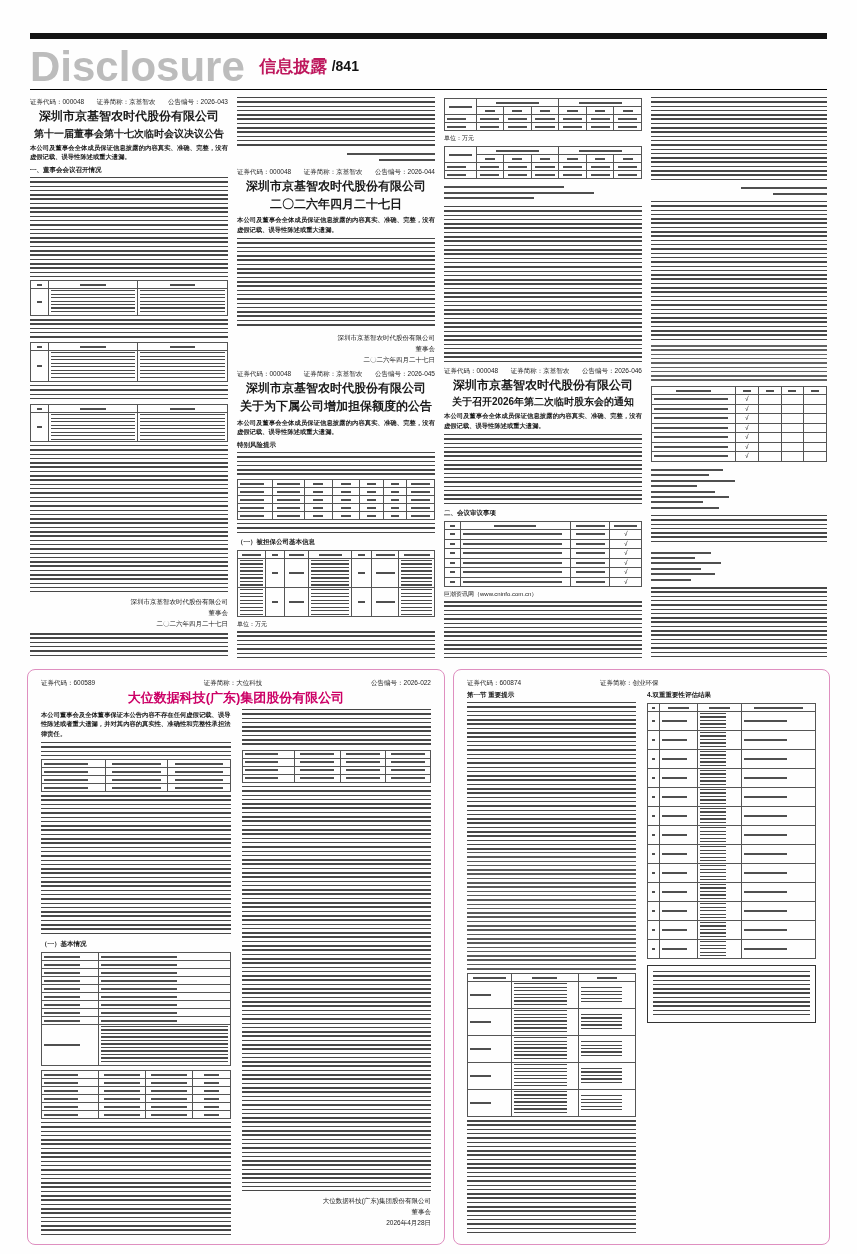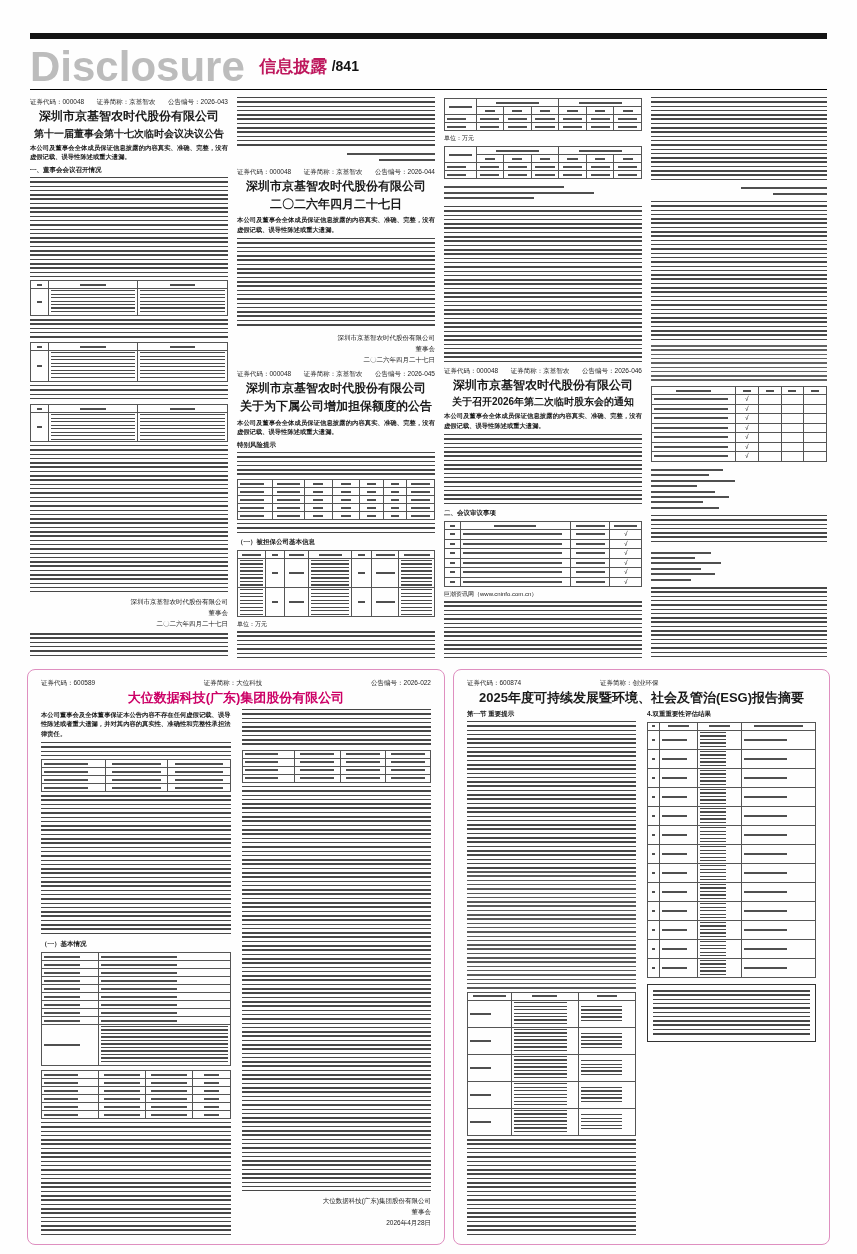--- a/index.html
+++ b/index.html
@@ -1208,21 +1208,20 @@
     </div>
   </div>
 
   <div class="box bright">
     <div class="meta">
       <span>证券代码：600874</span>
       <span>证券简称：创业环保</span>
       <span></span>
         <span></span>
     </div>
-    <div class="hl big">2025年度可持续发展暨环境、社会及管治(ESG)报告摘要</div>
     <div class="innercols">
       <div class="ic">
         <div class="shead">第一节 重要提示</div>
         <div class="sim" style="height:148px"></div>
         <div class="sim" style="height:118px;opacity:.9"></div>
         <table class="t">
           <colgroup>
               <col style="width:26%">
               <col style="width:40%">
               <col style="width:34%">

